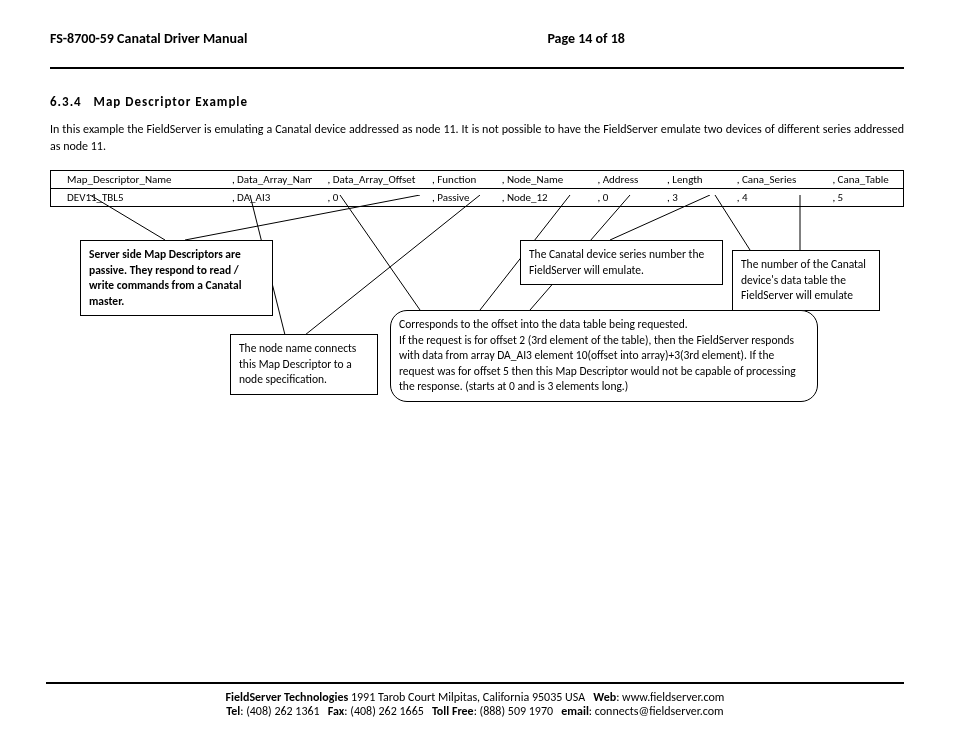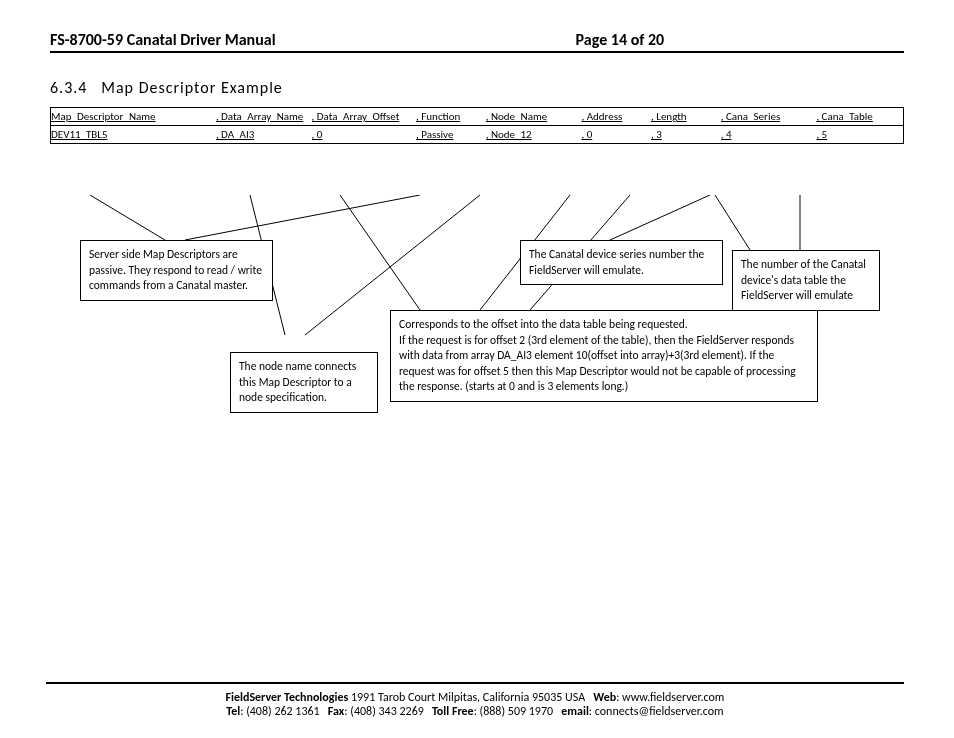--- a/index.html
+++ b/index.html
@@ -15,55 +15,54 @@
   }
   .page {
     padding: 30px 50px 0 50px;
     position: relative;
     height: 100%;
     box-sizing: border-box;
   }
   .header-row {
     display: flex;
     font-weight: bold;
-    font-size: 16px;
-    padding-bottom: 2px;
+    font-size: 14px;
+    padding-bottom: 20px;
   }
   .header-left { flex: 0 0 auto; }
   .header-right { margin-left: 300px; }
   .hr-thick {
     border: none;
     border-top: 2px solid #000;
     margin: 0 0 25px 0;
   }
   .section-title {
-    font-weight: normal;
-    font-size: 16px;
+    font-weight: bold;
+    font-size: 13px;
     letter-spacing: 1px;
     margin-bottom: 10px;
   }
   .intro {
     font-size: 12px;
     text-align: justify;
     margin-bottom: 15px;
     line-height: 1.4;
   }
   .table {
     border: 1px solid #000;
     width: 100%;
     font-size: 11px;
     border-collapse: collapse;
     table-layout: fixed;
   }
   .table td {
-    padding: 2px 0;
+    padding: 2px 16px;
     white-space: nowrap;
     overflow: hidden;
     border: none;
-    text-decoration: underline;
   }
   .table tr:first-child td {
     border-bottom: 1px solid #000;
   }
   .callout {
     position: absolute;
     border: 1px solid #000;
     background: #fff;
     padding: 6px 8px;
     font-size: 11.5px;
@@ -93,29 +92,30 @@
     margin-bottom: 6px;
   }
   .footer .bold { font-weight: bold; }
 </style>
 </head>
 <body>
 
 <div class="page">
   <div class="header-row">
     <div class="header-left">FS-8700-59 Canatal Driver Manual</div>
-    <div class="header-right">Page 14 of 20</div>
+    <div class="header-right">Page 14 of 18</div>
   </div>
   <hr class="hr-thick">
 
   <div class="section-title">
     <span>6.3.4</span>&nbsp;&nbsp;
     <span>Map Descriptor Example</span>
   </div>
 
+  <p class="intro">In this example the FieldServer is emulating a Canatal device addressed as node 11. It is not possible to have the FieldServer emulate two devices of different series addressed as node 11.</p>
 
   <table class="table">
     <colgroup>
       <col style="width:19%">
         <col style="width:11%">
         <col style="width:12%">
       <col style="width:8%">
         <col style="width:11%">
         <col style="width:8%">
       <col style="width:8%">
@@ -141,25 +141,25 @@
       <td>, Passive</td>
       <td>, Node_12</td>
       <td>, 0</td>
       <td>, 3</td>
       <td>, 4</td>
       <td>, 5</td>
     </tr>
   </tbody>
     </table>
 
-  <div class="callout" style="left:80px; top:240px; width:175px;">Server side Map Descriptors are passive. They respond to read / write commands from a Canatal master.</div>
-  <div class="callout" style="left:230px; top:352px; width:130px;">The node name connects this Map Descriptor to a node specification.</div>
+  <div class="callout" style="left:80px; top:240px; width:175px;font-weight:bold;">Server side Map Descriptors are passive. They respond to read / write commands from a Canatal master.</div>
+  <div class="callout" style="left:230px; top:334px; width:130px;">The node name connects this Map Descriptor to a node specification.</div>
   <div class="callout" style="left:732px; top:250px; width:130px;">The number of the Canatal device's data table the FieldServer will emulate</div>
   <div class="callout" style="left:520px; top:240px; width:185px;">The Canatal device series number the FieldServer will emulate.</div>
-  <div class="callout" style="left:390px; top:310px; width:410px; white-space: pre-line;">Corresponds to the offset into the data table being requested.
+  <div class="callout" style="left:390px; top:310px; width:410px; white-space: pre-line; border-radius: 17px;">Corresponds to the offset into the data table being requested.
 If the request is for offset 2 (3rd element of the table), then the FieldServer responds with data from array DA_AI3 element 10(offset into array)+3(3rd element). If the request was for offset 5 then this Map Descriptor would not be capable of processing the response. (starts at 0 and is 3 elements long.)</div>
 
   <svg class="svg-overlay">
 
     <line x1="370" y1="0" x2="135" y2="45" stroke="#000" stroke-width="1"></line>
 
     <line x1="40" y1="0" x2="115" y2="45" stroke="#000" stroke-width="1"></line>
 
     <line x1="430" y1="0" x2="255" y2="140" stroke="#000" stroke-width="1"></line>
 
@@ -183,20 +183,20 @@
     <div>
       <span class="bold">FieldServer Technologies</span>
       <span>1991 Tarob Court Milpitas, California 95035 USA</span>&nbsp;&nbsp;
       <span class="bold">Web</span>:
       <span>www.fieldserver.com</span>
     </div>
     <div>
       <span class="bold">Tel</span>:
       <span>(408) 262 1361</span>&nbsp;&nbsp;
       <span class="bold">Fax</span>:
-      <span>(408) 343 2269</span>&nbsp;&nbsp;
+      <span>(408) 262 1665</span>&nbsp;&nbsp;
       <span class="bold">Toll Free</span>:
       <span>(888) 509 1970</span>&nbsp;&nbsp;
       <span class="bold">email</span>:
       <span>connects@fieldserver.com</span>
     </div>
   </div>
 </div>
 
 </body></html>

